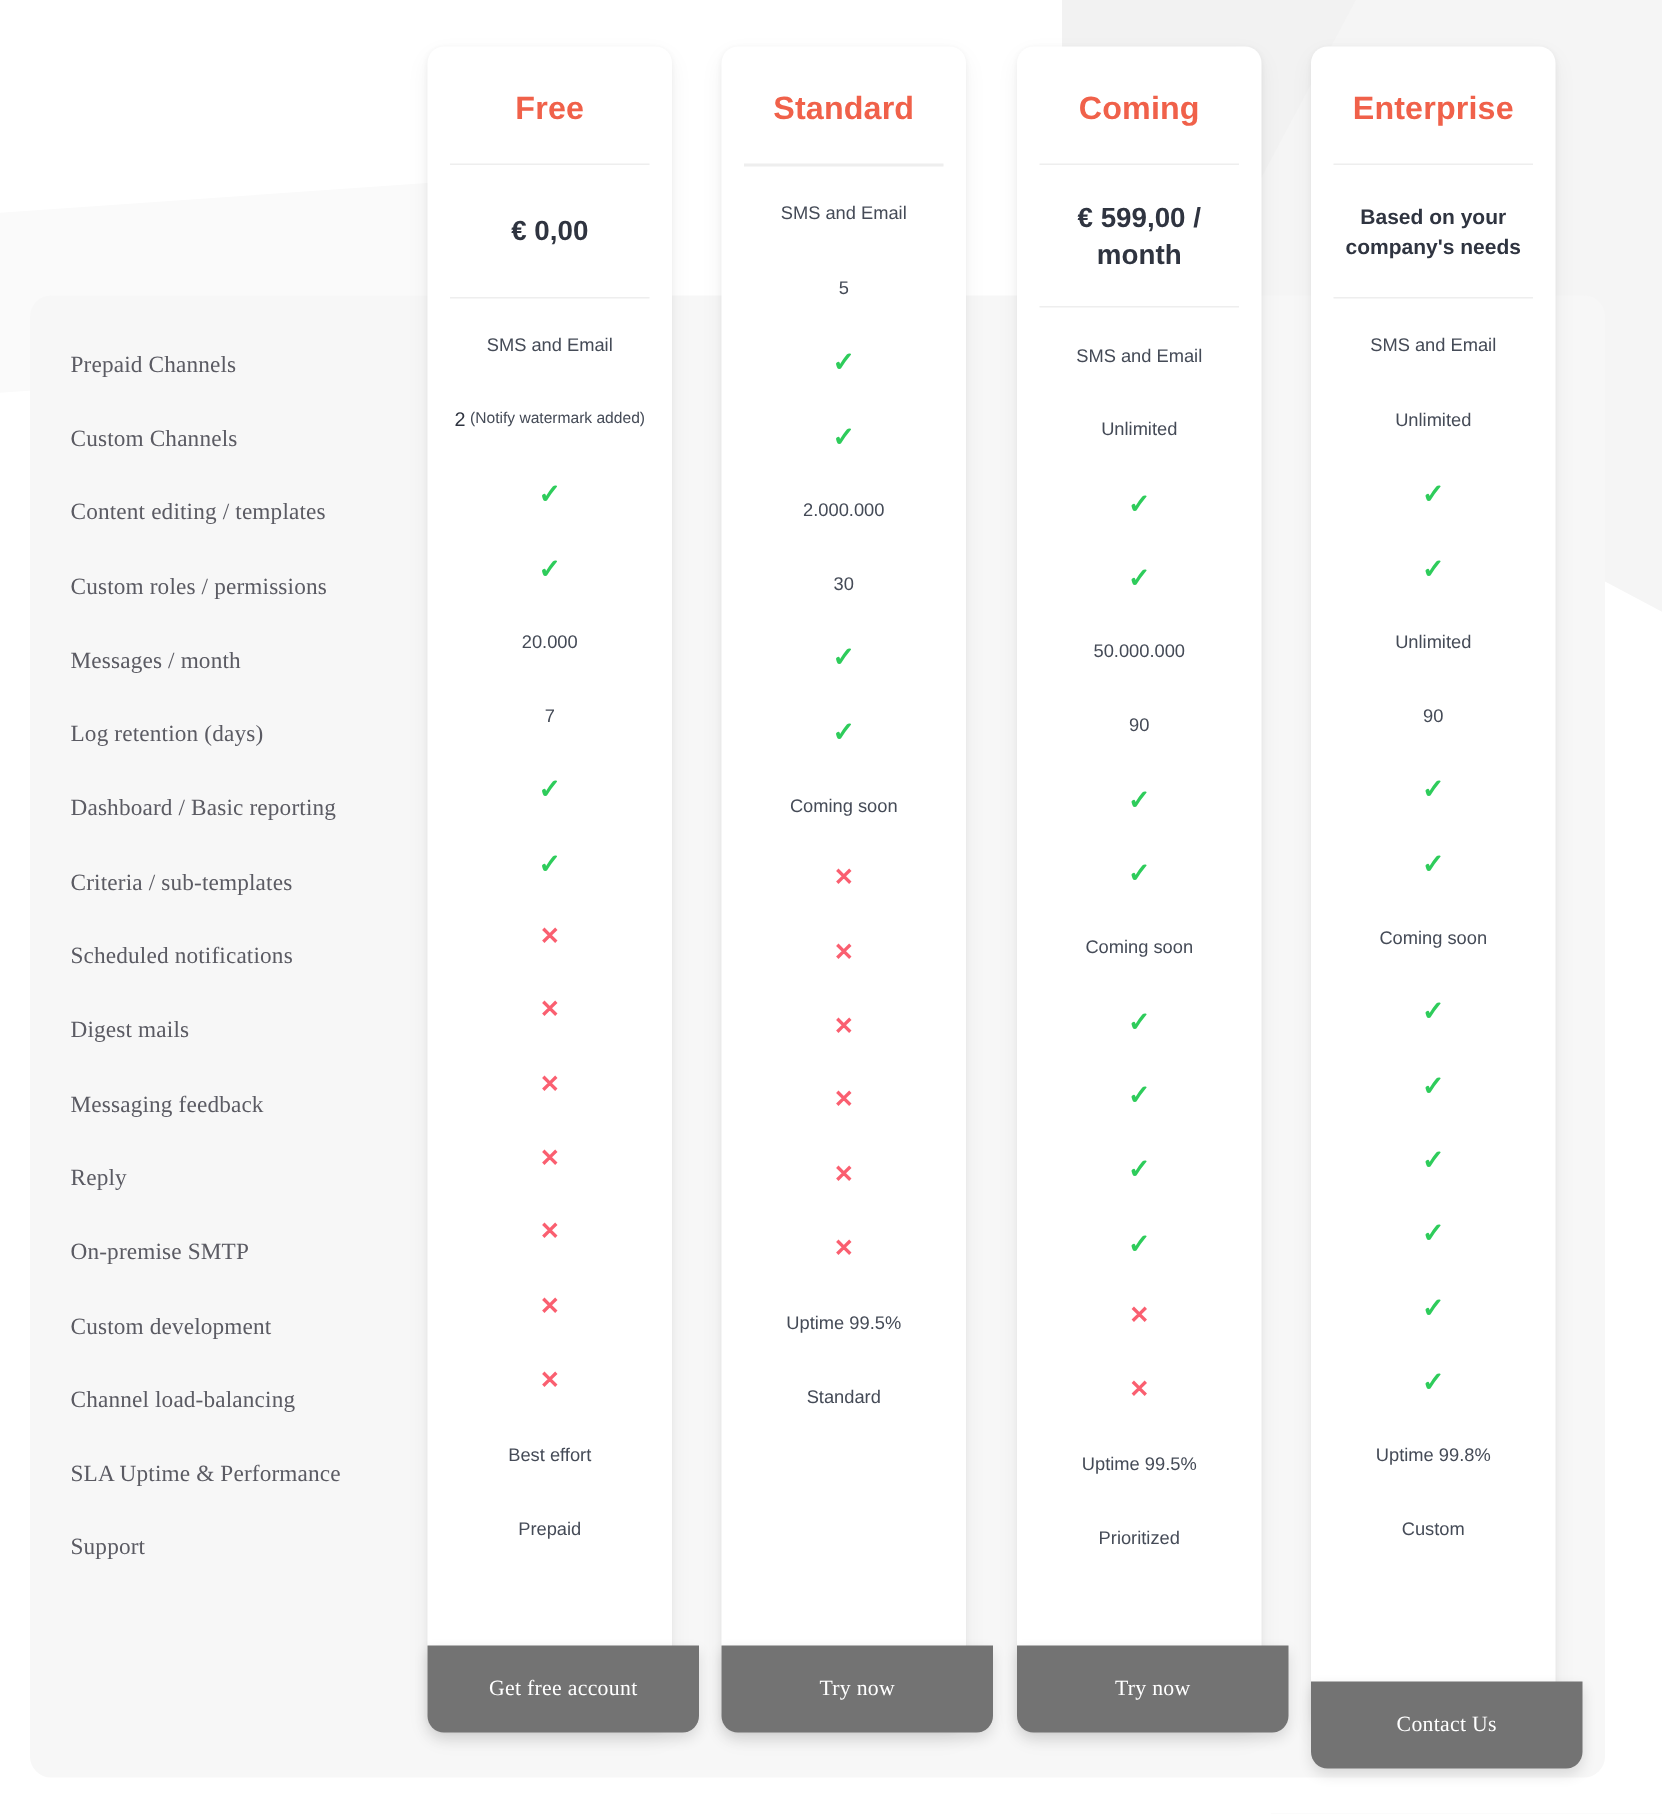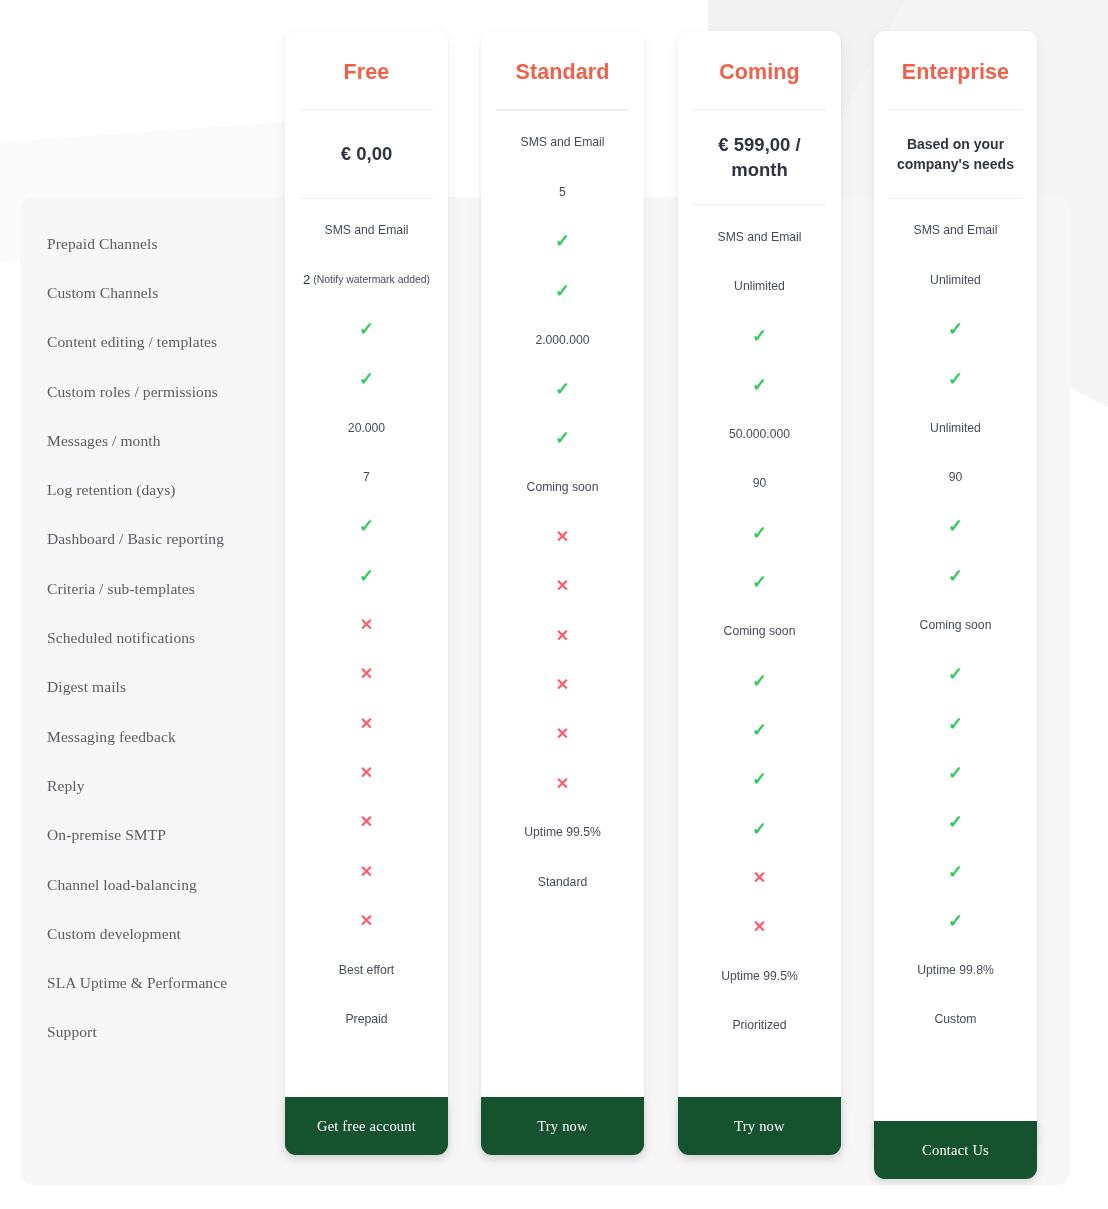--- a/index.html
+++ b/index.html
@@ -137,23 +137,23 @@
   }
   .cell .big-num { font-size: 13.2px; color:#2f3440; }
   .cell .paren { font-size: 10.4px; color:#454b57; margin-left:3px; }
 
   .tick { color: #2ecc5b; font-size: 18px; font-weight: bold; line-height: 1; }
   .cross { color: #fa5f70; font-size: 16px; font-weight: bold; line-height: 1; }
 
   
   .cta {
     position: absolute;
-    width: 163px;
+    width: 181px;
     height: 58px;
-    background: #14532d;
+    background: #737373;
     border: none;
     border-radius: 0 0 11px 11px;
     color: #ffffff;
     font-family: "Liberation Serif", serif;
     font-size: 14.5px;
     letter-spacing: .2px;
     cursor: pointer;
     box-shadow: 0 4px 9px rgba(0,0,0,.12);
     display: flex;
     align-items: center;
@@ -184,22 +184,22 @@
       <div class="feature-row">Custom roles / permissions</div>
       <div class="feature-row">Messages / month</div>
       <div class="feature-row">Log retention (days)</div>
       <div class="feature-row">Dashboard / Basic reporting</div>
       <div class="feature-row">Criteria / sub-templates</div>
       <div class="feature-row">Scheduled notifications</div>
       <div class="feature-row">Digest mails</div>
       <div class="feature-row">Messaging feedback</div>
       <div class="feature-row">Reply</div>
       <div class="feature-row">On-premise SMTP</div>
+      <div class="feature-row">Custom development</div>
       <div class="feature-row">Channel load-balancing</div>
-      <div class="feature-row">Custom development</div>
       <div class="feature-row">SLA Uptime &amp; Performance</div>
       <div class="feature-row">Support</div>
     </div>
 <div class="plan-card c0">
       <div class="plan-name">Free</div>
       <div class="plan-divider"></div>
       <div class="plan-price">€ 0,00</div>
       <div class="plan-divider"></div>
       <div class="cells">
         <div class="cell">SMS and Email</div>
@@ -254,20 +254,21 @@
       <div class="cells">
         <div class="cell">SMS and Email</div>
         <div class="cell">5</div>
         <div class="cell">
           <span class="tick">✓</span>
         </div>
         <div class="cell">
           <span class="tick">✓</span>
         </div>
         <div class="cell">2.000.000</div>
+        <div class="cell">30</div>
         <div class="cell">
           <span class="tick">✓</span>
         </div>
         <div class="cell">
           <span class="tick">✓</span>
         </div>
         <div class="cell">Coming soon</div>
         <div class="cell">
           <span class="cross">✕</span>
         </div>

